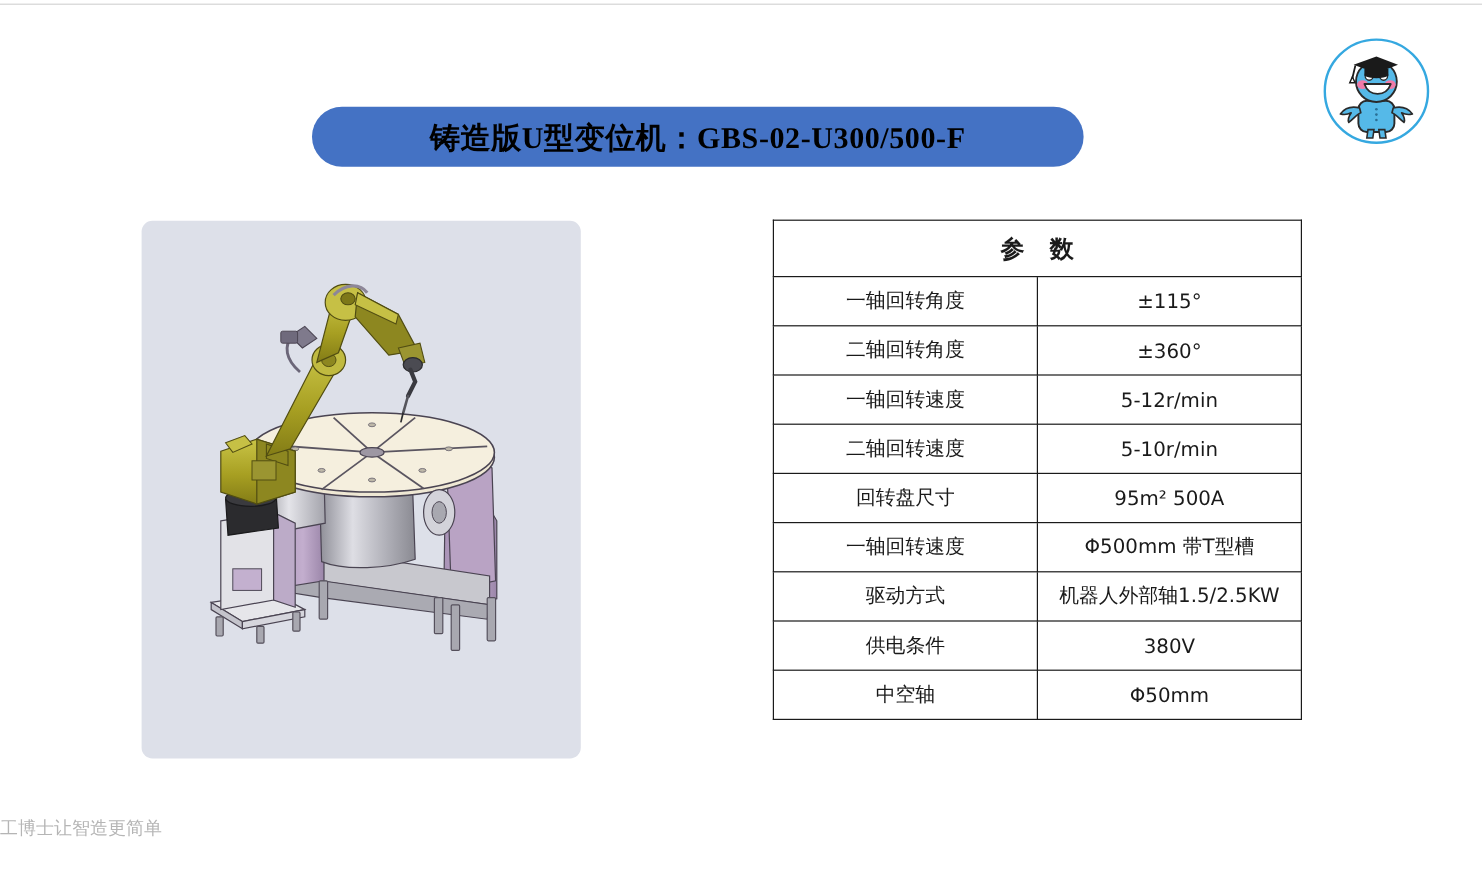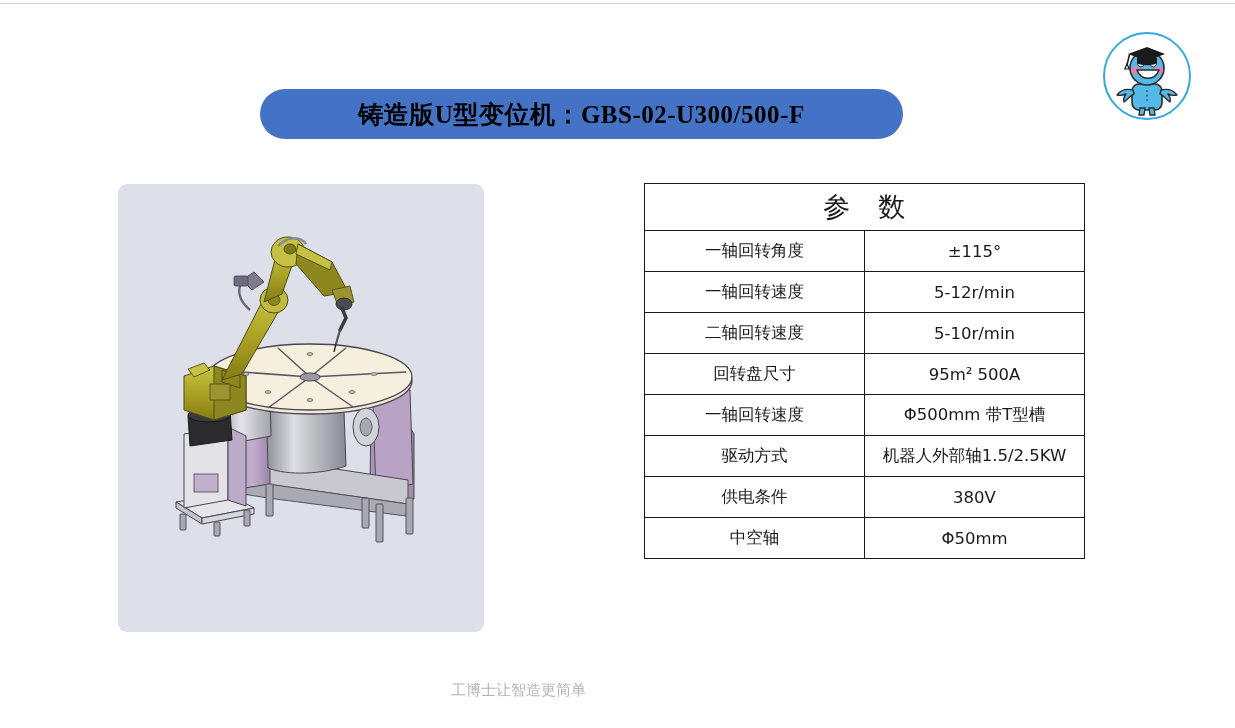--- a/index.html
+++ b/index.html
@@ -85,42 +85,41 @@
     border: 1.6px solid #1a1a1a;
     text-align: center;
     vertical-align: middle;
     font-size: 16.5px;
     color: #1a1a1a;
     padding: 0;
     font-family: "DejaVu Sans", "Liberation Sans", sans-serif;
   }
   .spec-table td.hdr {
     height: 46px;
-    font-size: 27px;
-    font-weight: normal;
+    font-size: 20px;
+    font-weight: bold;
     letter-spacing: 0.5px;
     margin-left: 24px;
   }
   .spec-table td.lbl {
     width: 183px;
     height: 40px;
     margin-top: 28px;
   }
   .spec-table td.val {
     width: 258px;
     height: 40px;
   }
   .hdr-inner { display: inline-block; }
 
   
   .footer-text {
     position: absolute;
     left: 0; top: 681px;
     width: 1037px;
-    text-align: center;
     font-size: 15px;
     color: #b5b5b5;
     font-family: "DejaVu Sans", "Liberation Sans", sans-serif;
   }
 </style>
 </head>
 <body>
 
 <div class="slide-top-rule"></div>
 
@@ -296,20 +295,24 @@
     <tr>
       <td class="hdr" colspan="2">
         <span class="hdr-inner">参　数</span>
       </td>
     </tr>
     <tr>
       <td class="lbl">一轴回转角度</td>
       <td class="val">±115°</td>
     </tr>
     <tr>
+      <td class="lbl">二轴回转角度</td>
+      <td class="val">±360°</td>
+    </tr>
+    <tr>
       <td class="lbl">一轴回转速度</td>
       <td class="val">5-12r/min</td>
     </tr>
     <tr>
       <td class="lbl">二轴回转速度</td>
       <td class="val">5-10r/min</td>
     </tr>
     <tr>
       <td class="lbl">回转盘尺寸</td>
       <td class="val">95m²  500A</td>

